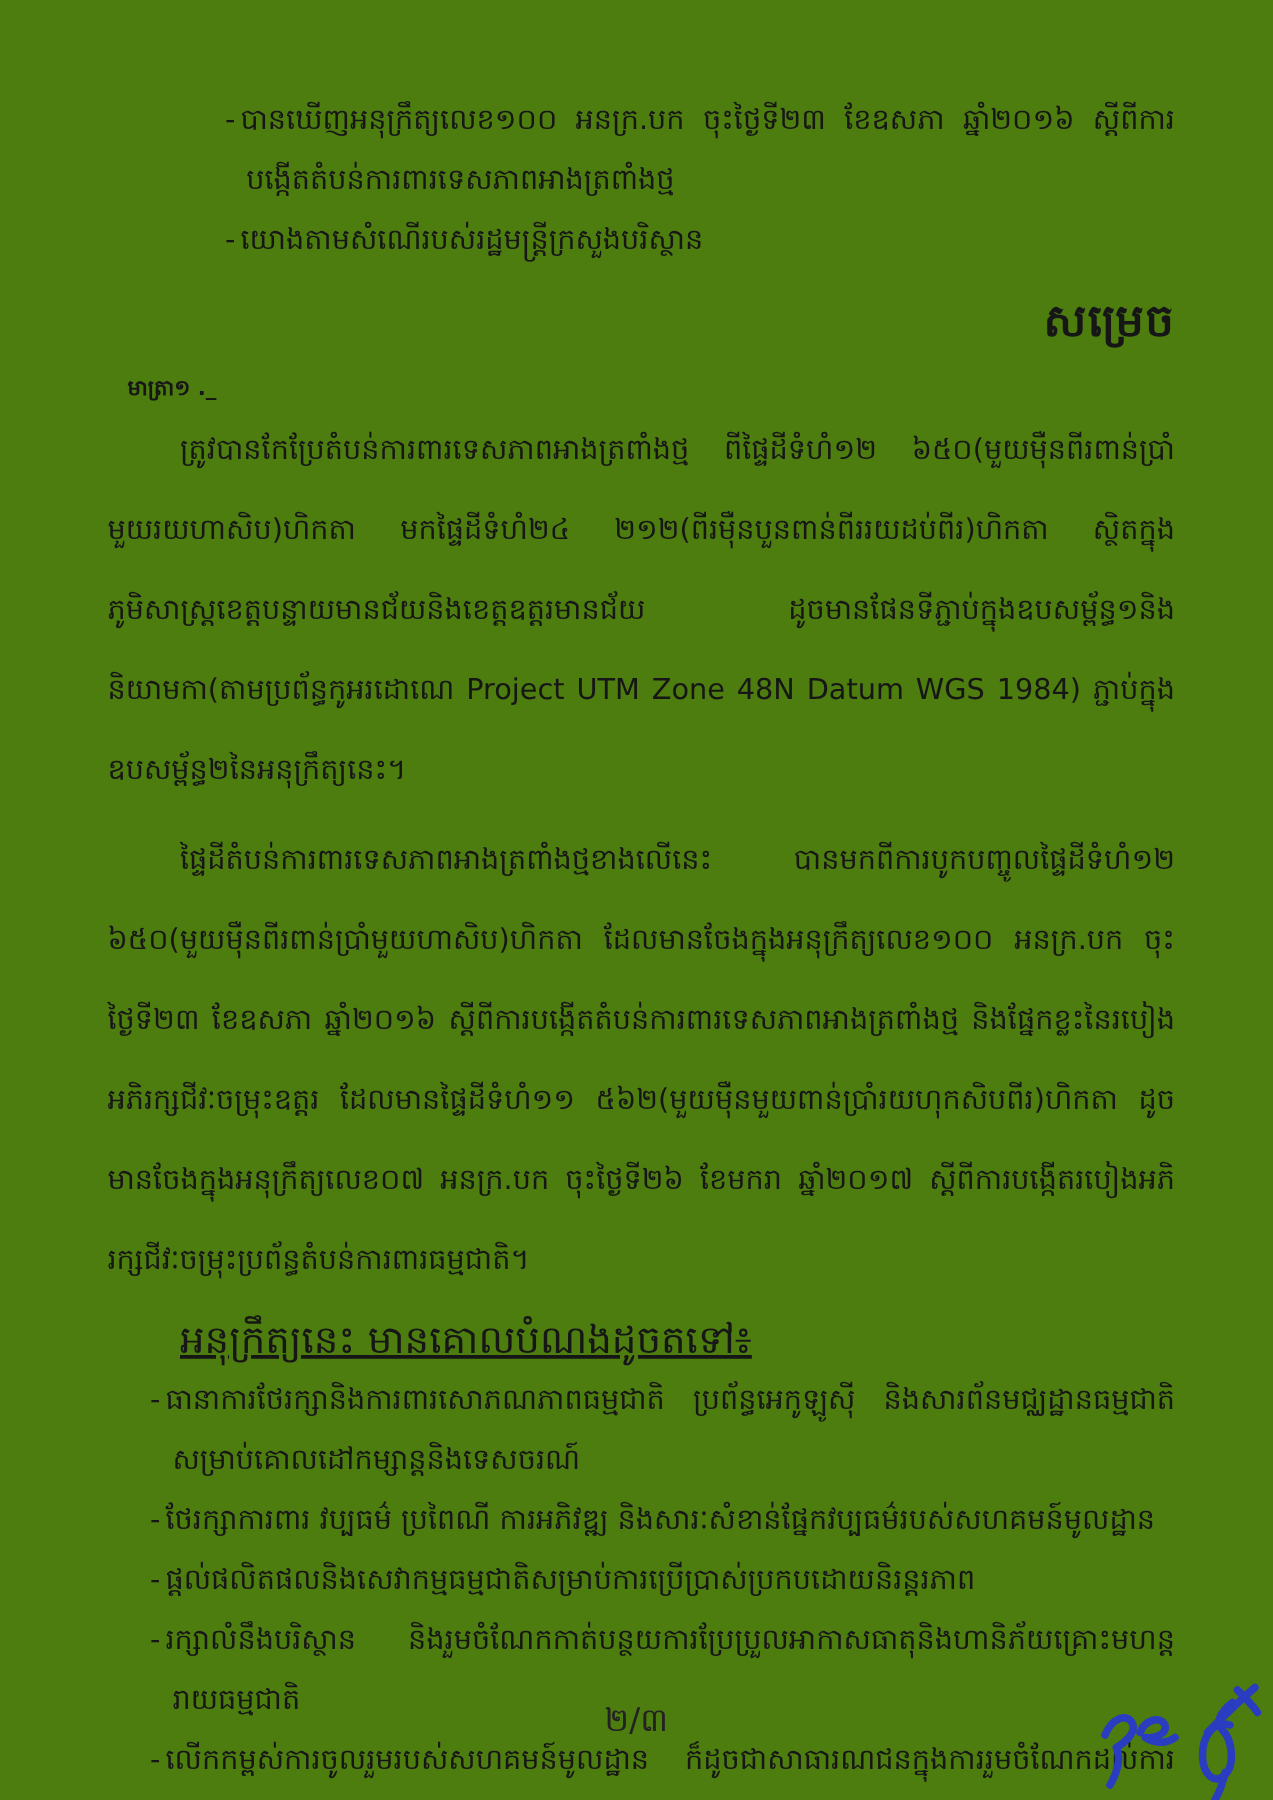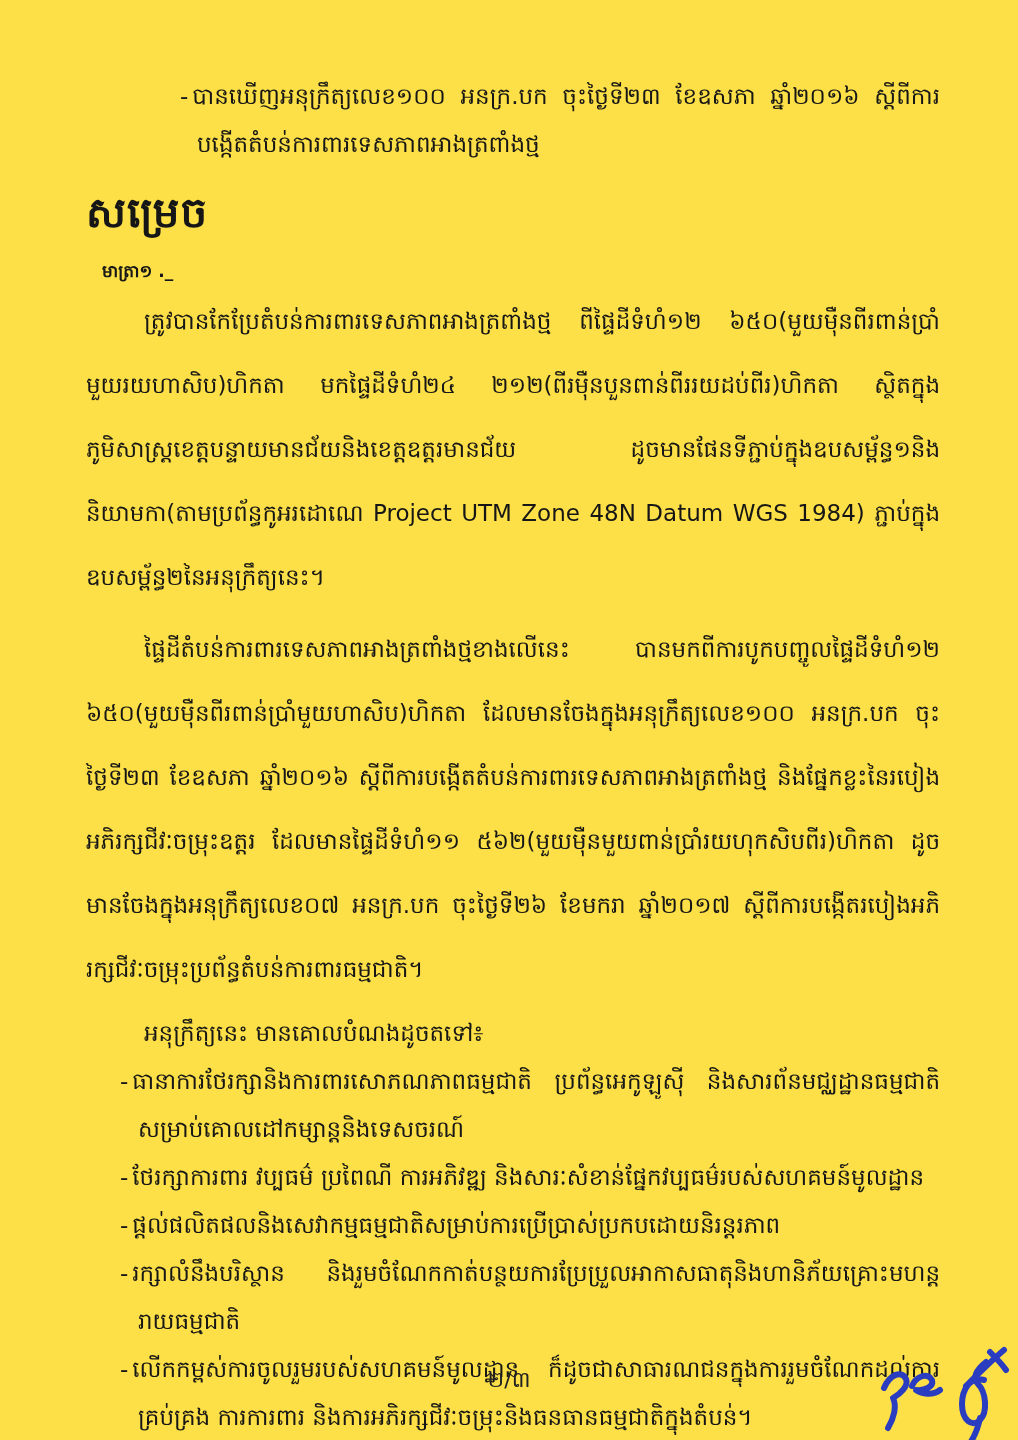--- a/index.html
+++ b/index.html
@@ -1,21 +1,21 @@
 <!DOCTYPE html>
 <html lang="km"><head>
 <meta charset="utf-8">
 <style>
   html, body { margin: 0; padding: 0; background: #e8e8e6; }
   .page {
     position: relative;
     width: 1018px;
     height: 1440px;
     margin: 0 auto;
-    background: #fde047;
+    background: #4d7c0f;
     color: #161616;
     font-family: "DejaVu Sans", sans-serif;
     box-sizing: border-box;
     padding: 72px 78px 0 86px;
     overflow: hidden;
   }
   
   .preamble {
     list-style: none;
     margin: 0 0 8px 94px;
@@ -26,44 +26,45 @@
     line-height: 48px;
     text-align: justify;
     padding-left: 17px;
     text-indent: -17px;
   }
   .dash { display: inline; padding-right: 4px; }
 
   
   .decision {
     margin: 18px 0 12px 0;
-    text-align: left;
-    font-size: 42px;
+    text-align: right;
+    font-size: 36px;
     font-weight: bold;
     letter-spacing: 1px;
   }
 
   
   .art-heading {
     margin: 10px 0 4px 16px;
     font-size: 17px;
     font-weight: bold;
   }
   .body-par {
     margin: 0 0 8px 0;
     font-size: 23px;
     line-height: 64px;
     text-align: justify;
     text-indent: 58px;
   }
   .intro-line {
     margin: 0;
-    font-size: 23px;
+    font-size: 31px;
     line-height: 48px;
     text-indent: 58px;
+    text-decoration: underline;
   }
   .art-bullets {
     list-style: none;
     margin: 0 0 4px 34px;
     padding: 0;
   }
   .art-bullets li {
     font-size: 23px;
     line-height: 48px;
     text-align: justify;
@@ -72,21 +73,21 @@
   }
 
   
   .footer {
     position: absolute;
     left: 0;
     bottom: 42px;
     width: 100%;
     text-align: center;
   }
-  .pagenum { font-size: 22px; color: #222; }
+  .pagenum { font-size: 26px; color: #222; }
 
   
   .signature {
     position: absolute;
     right: 2px;
     bottom: -6px;
     width: 150px;
     height: 110px;
   }
   .signature path {
@@ -96,20 +97,21 @@
     stroke-linejoin: round;
   }
 </style>
 </head>
 <body>
 
 <div class="page">
 
   <ul class="preamble">
     <li><span class="dash">-</span><span>បានឃើញអនុក្រឹត្យលេខ១០០ អនក្រ.បក ចុះថ្ងៃទី២៣ ខែឧសភា ឆ្នាំ២០១៦ ស្តីពីការបង្កើតតំបន់ការពារទេសភាពអាងត្រពាំងថ្ម</span></li>
+    <li><span class="dash">-</span><span>យោងតាមសំណើរបស់រដ្ឋមន្ត្រីក្រសួងបរិស្ថាន</span></li>
   </ul>
 
   <div class="decision">សម្រេច</div>
 
   <section>
     <div class="art-heading">មាត្រា១ ._</div>
     <p class="body-par">ត្រូវបានកែប្រែតំបន់ការពារទេសភាពអាងត្រពាំងថ្ម ពីផ្ទៃដីទំហំ១២ ៦៥០(មួយម៉ឺនពីរពាន់ប្រាំមួយរយហាសិប)ហិកតា មកផ្ទៃដីទំហំ២៤ ២១២(ពីរម៉ឺនបួនពាន់ពីររយដប់ពីរ)ហិកតា ស្ថិតក្នុងភូមិសាស្ត្រខេត្តបន្ទាយមានជ័យនិងខេត្តឧត្តរមានជ័យ ដូចមានផែនទីភ្ជាប់ក្នុងឧបសម្ព័ន្ធ១និងនិយាមកា(តាមប្រព័ន្ធកូអរដោណេ Project UTM Zone 48N Datum WGS 1984) ភ្ជាប់ក្នុងឧបសម្ព័ន្ធ២នៃអនុក្រឹត្យនេះ។</p>
     <p class="body-par">ផ្ទៃដីតំបន់ការពារទេសភាពអាងត្រពាំងថ្មខាងលើនេះ បានមកពីការបូកបញ្ចូលផ្ទៃដីទំហំ១២ ៦៥០(មួយម៉ឺនពីរពាន់ប្រាំមួយហាសិប)ហិកតា ដែលមានចែងក្នុងអនុក្រឹត្យលេខ១០០ អនក្រ.បក ចុះថ្ងៃទី២៣ ខែឧសភា ឆ្នាំ២០១៦ ស្តីពីការបង្កើតតំបន់ការពារទេសភាពអាងត្រពាំងថ្ម និងផ្នែកខ្លះនៃរបៀងអភិរក្សជីវៈចម្រុះឧត្តរ ដែលមានផ្ទៃដីទំហំ១១ ៥៦២(មួយម៉ឺនមួយពាន់ប្រាំរយហុកសិបពីរ)ហិកតា ដូចមានចែងក្នុងអនុក្រឹត្យលេខ០៧ អនក្រ.បក ចុះថ្ងៃទី២៦ ខែមករា ឆ្នាំ២០១៧ ស្តីពីការបង្កើតរបៀងអភិរក្សជីវៈចម្រុះប្រព័ន្ធតំបន់ការពារធម្មជាតិ។</p>
   </section>
 

